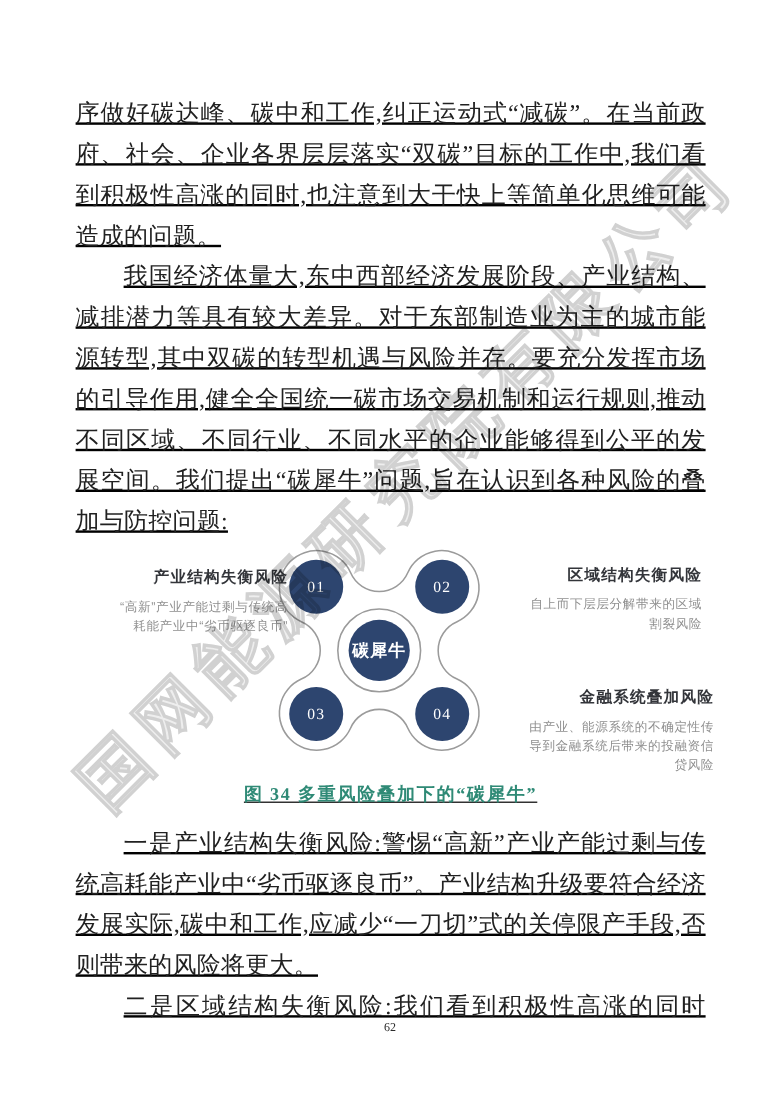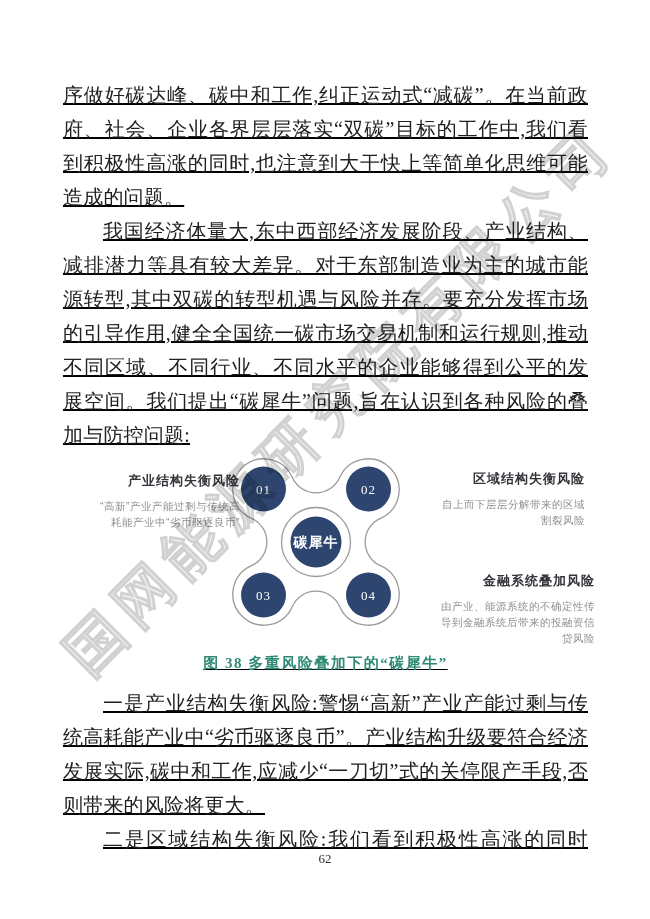--- a/index.html
+++ b/index.html
@@ -40,21 +40,21 @@
     color:#2f8a76;letter-spacing:1.5px;line-height:22px;margin-bottom:12px;
   }
 
   svg text{font-family:"Liberation Serif","DejaVu Serif",serif;}
   .node-num{font-size:13px;letter-spacing:1px;fill:#ffffff;}
   .center-label{font-size:14px;font-weight:bold;letter-spacing:1px;fill:#ffffff;}
 
   
   .pagenum{
     position:absolute;left:0;top:851px;width:650px;text-align:center;
-    font-size:13px;color:#2b2b2b;z-index:1;
+    font-size:10px;color:#2b2b2b;z-index:1;
   }
 
   
   .watermark{
     position:absolute;left:340px;top:400px;z-index:3;
     transform:translate(-50%,-50%) rotate(-45deg);
     white-space:nowrap;pointer-events:none;
     font-size:58px;letter-spacing:10px;font-weight:bold;
     color:#ebebeb;-webkit-text-stroke:1px #c9c9c9;
     mix-blend-mode:multiply;opacity:.85;
@@ -109,21 +109,21 @@
         <div class="t">区域结构失衡风险</div>
         <div class="d">自上而下层层分解带来的区域割裂风险</div>
       </div>
       <div class="node-label lbl-br">
         <div class="t">金融系统叠加风险</div>
         <div class="d">由产业、能源系统的不确定性传导到金融系统后带来的投融资信贷风险</div>
       </div>
 
     </div>
 
-    <div class="fig-caption">图 38 多重风险叠加下的“碳犀牛”</div>
+    <div class="fig-caption">图 34 多重风险叠加下的“碳犀牛”</div>
 
     <p class="para indent">一是产业结构失衡风险:警惕“高新”产业产能过剩与传统高耗能产业中“劣币驱逐良币”。产业结构升级要符合经济发展实际,碳中和工作,应减少“一刀切”式的关停限产手段,否则带来的风险将更大。</p>
     <p class="para indent fullline">二是区域结构失衡风险:我们看到积极性高涨的同时</p>
 
   </div>
 
   <div class="pagenum">62</div>
 
   <div class="watermark">国网能源研究院有限公司</div>
 

